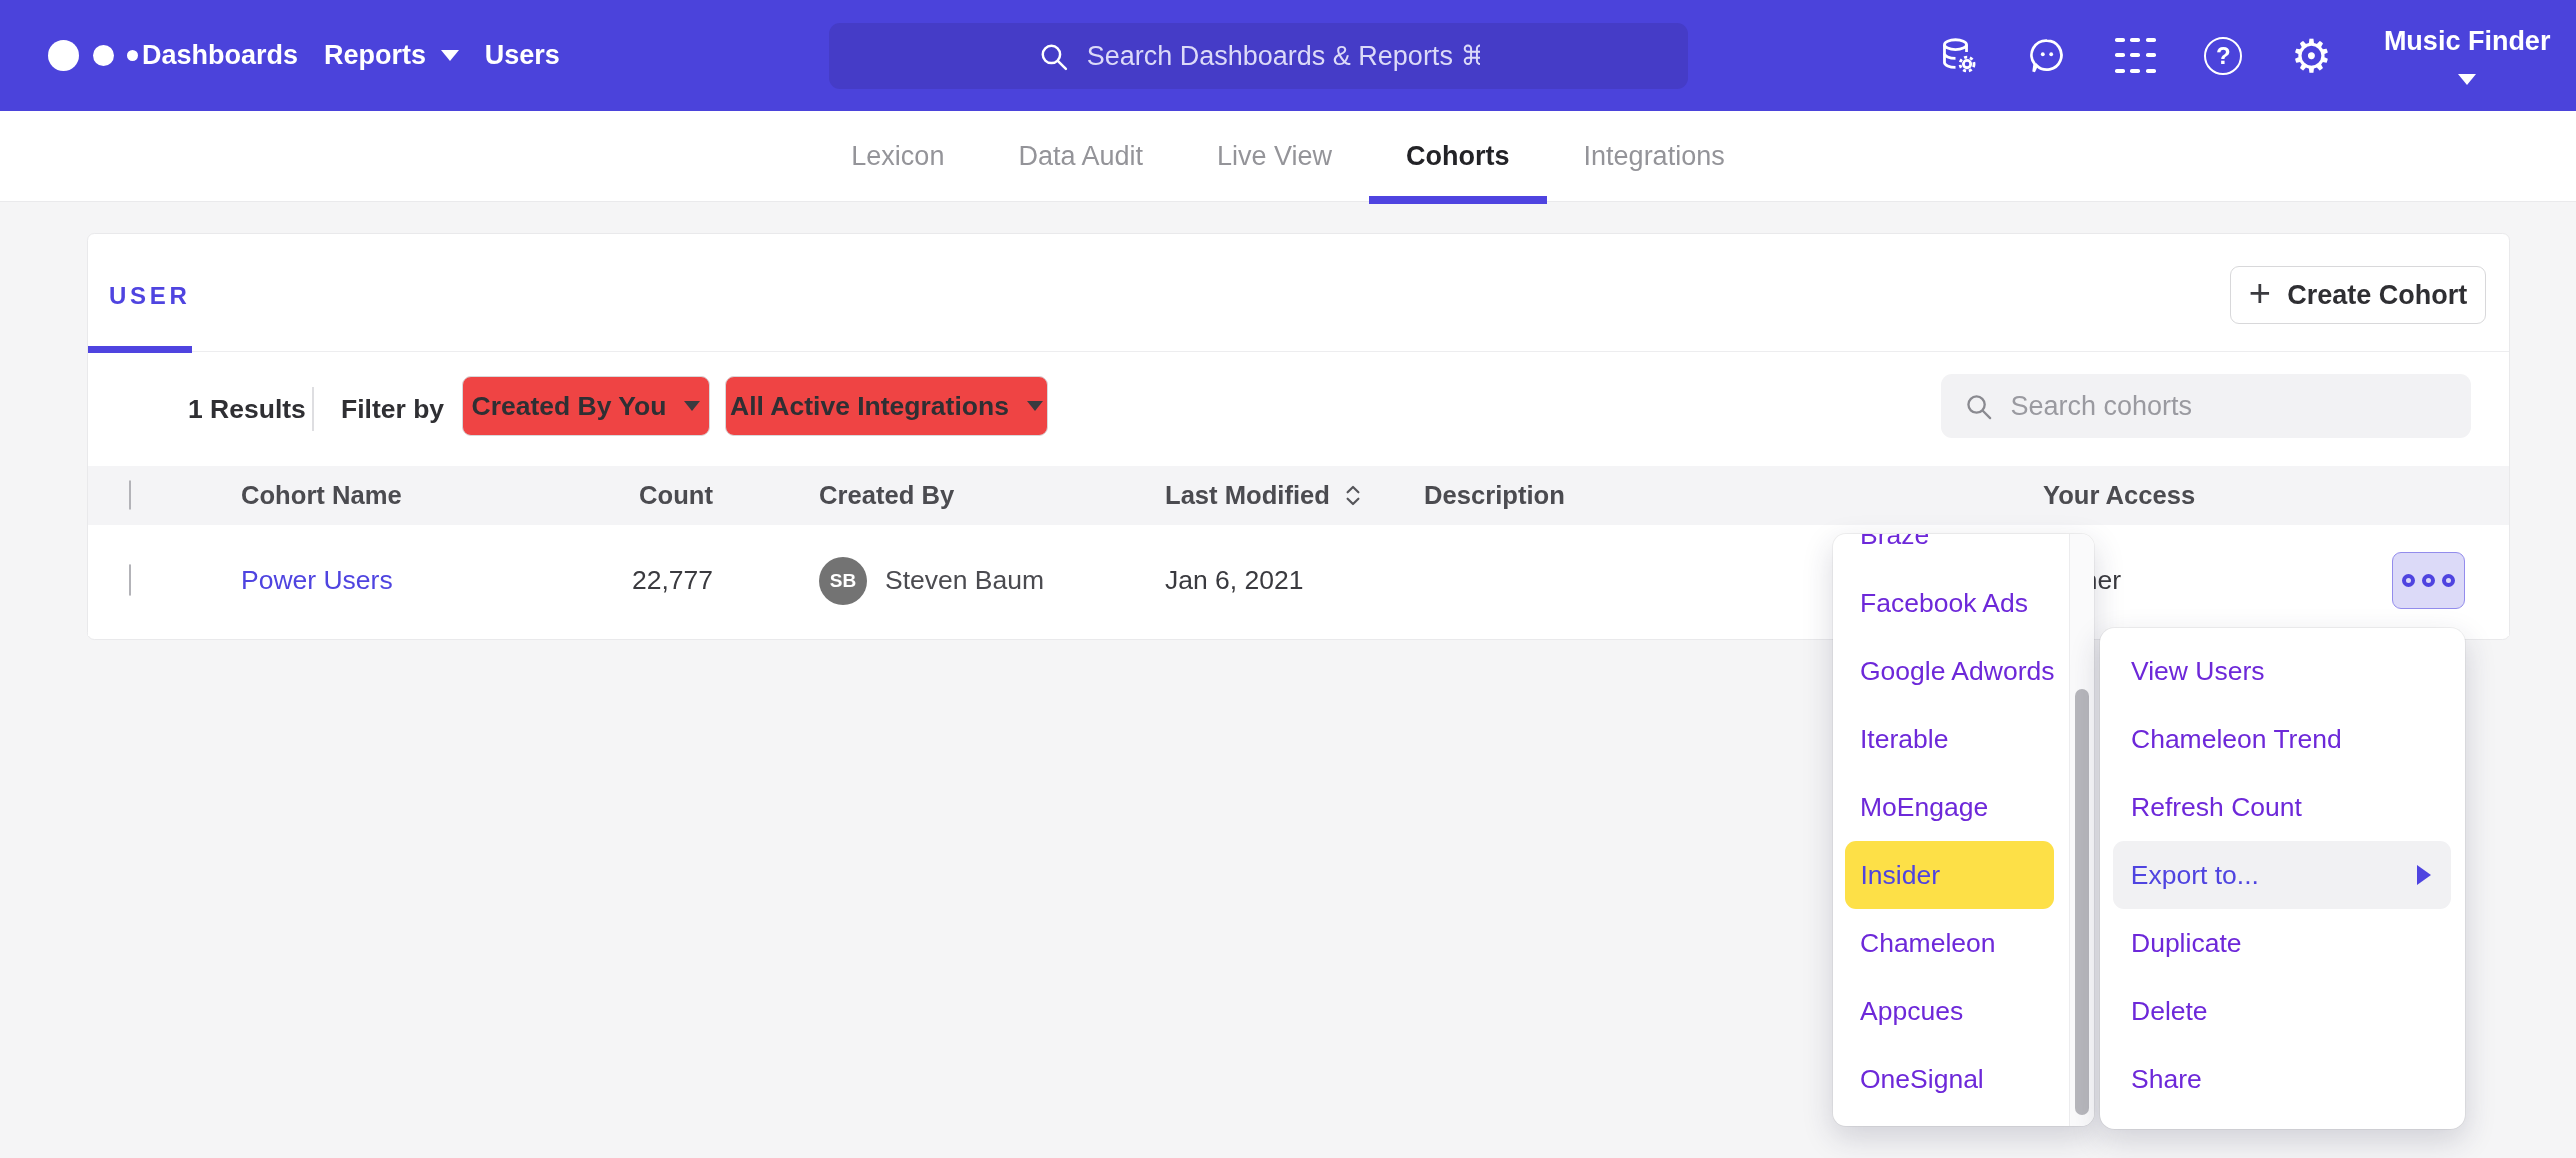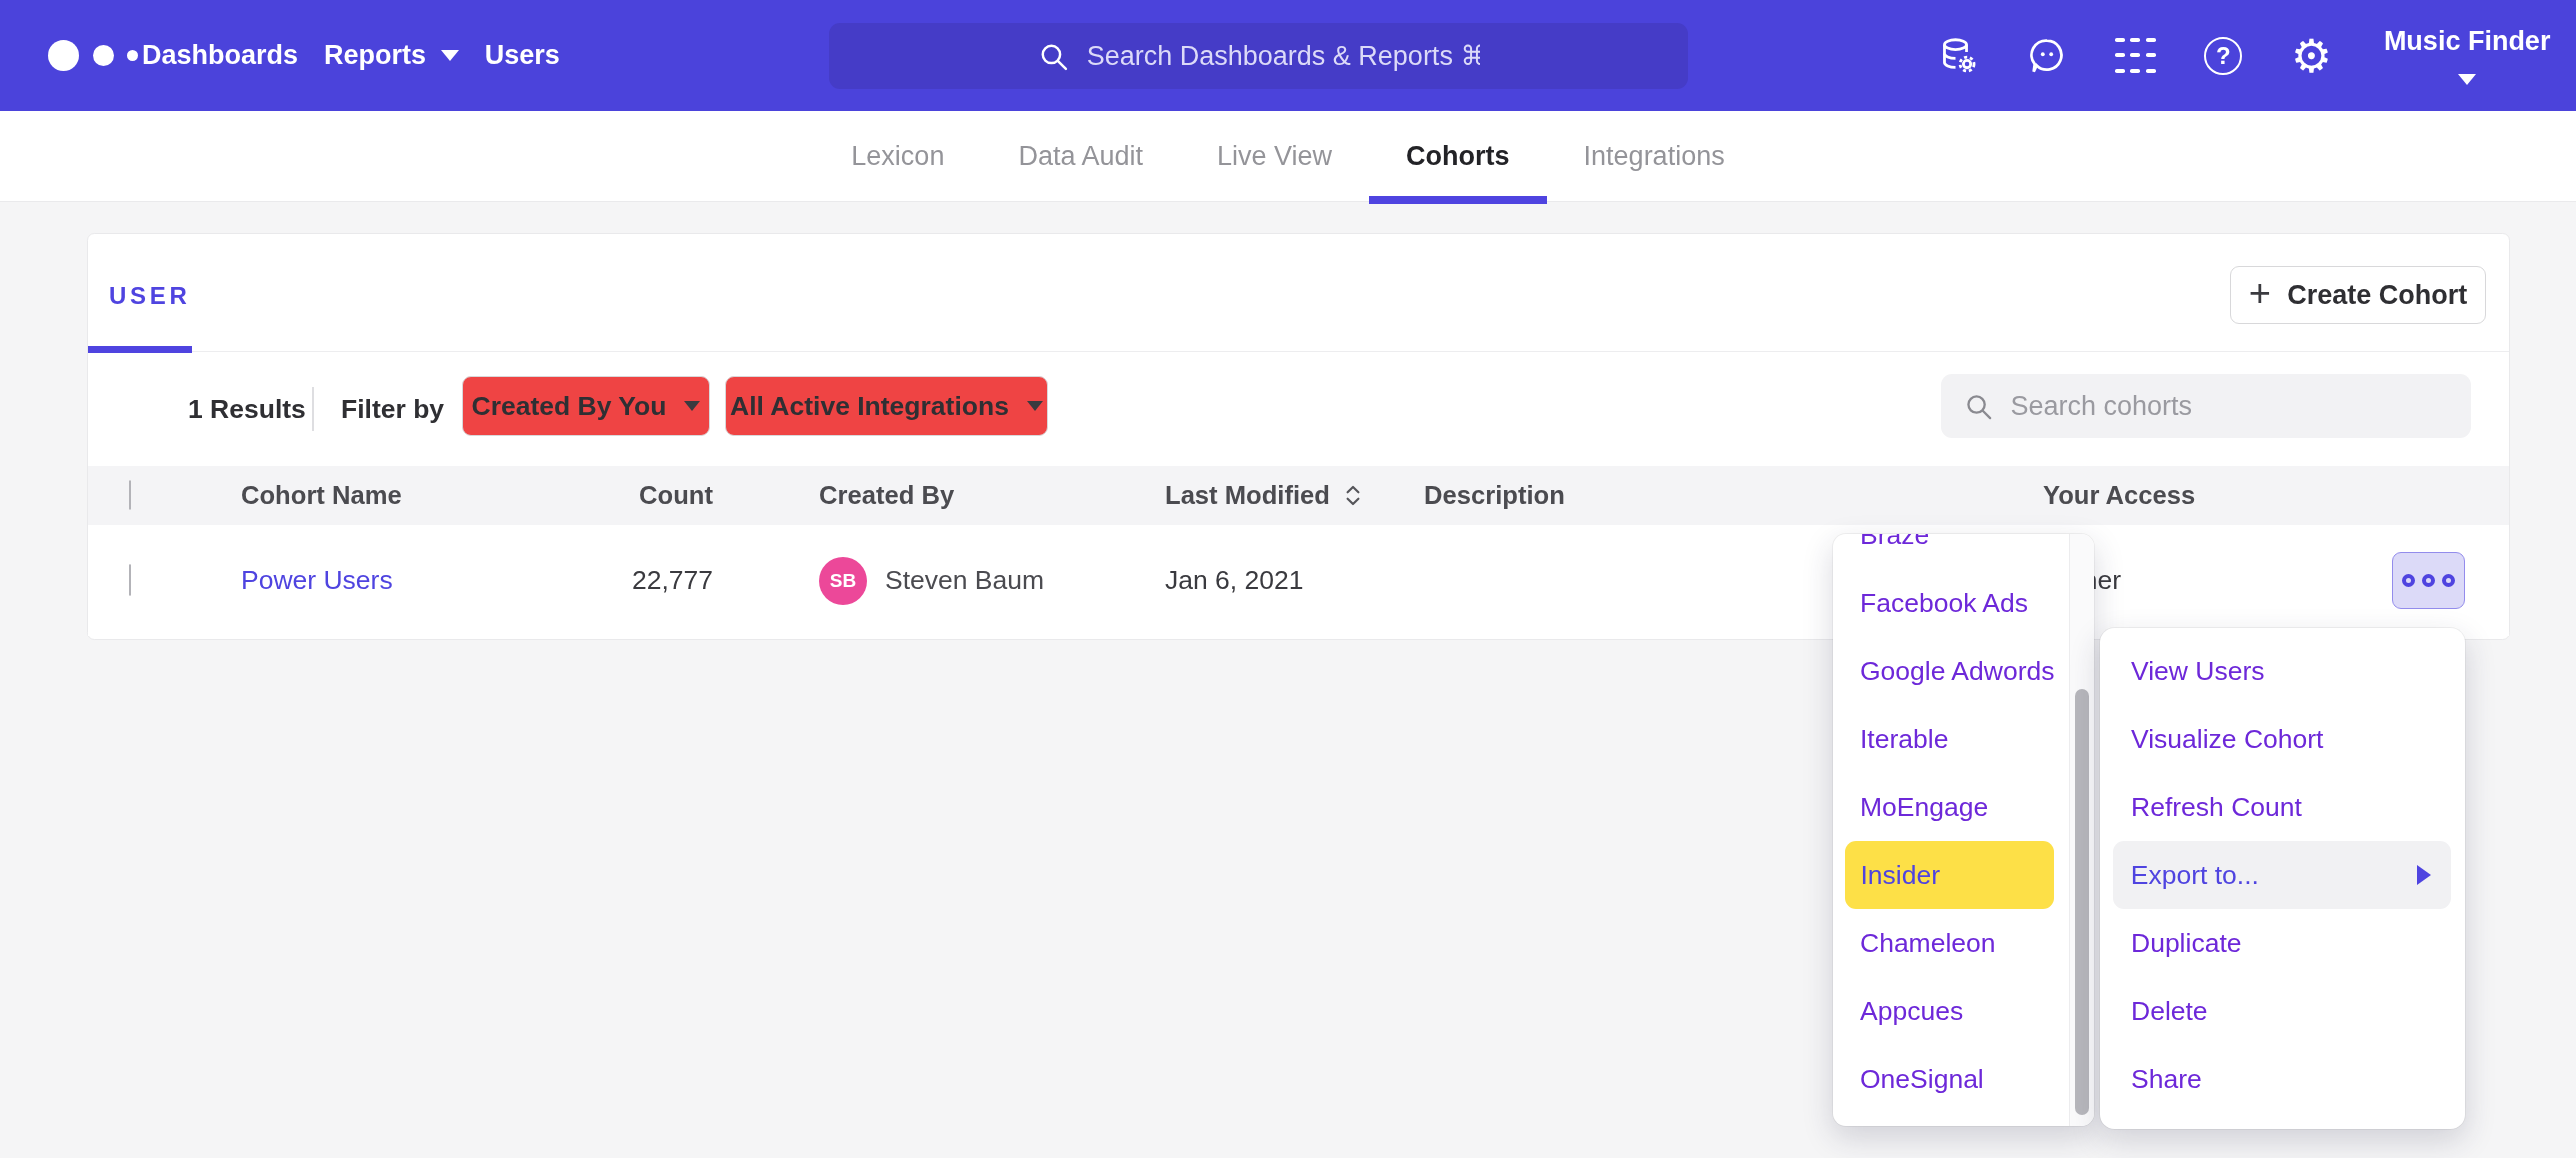--- a/index.html
+++ b/index.html
@@ -56,21 +56,21 @@
 
   .thead, .trow { position:absolute; left:0; width:100%; display:grid; grid-template-columns:153px 331px 210px 383px 259px 619px 349px 1fr; align-items:center; }
   .thead { top:232px; height:59px; background:#F4F4F6; font-size:25.6px; font-weight:600; color:#4B4B50; }
   .trow { top:291px; height:111px; background:#fff; font-size:26.5px; color:#3A3A3F; }
   .cell-check { padding-left:41px; }
   .checkbox { width:33px; height:33px; border:1.8px solid #B3B3B8; border-radius:7.3px; background:#fff; cursor:pointer; }
   .cell-count { text-align:right; padding-right:69px; }
   .cell-created { padding-left:37px; display:flex; align-items:center; gap:18px; }
   .cell-modified { display:flex; align-items:center; gap:12.8px; }
   .cohort-link { color:#4F44E0; cursor:pointer; }
-  .avatar { width:48px; height:48px; border-radius:50%; background:#ec4899; color:#fff; font-size:19px; font-weight:700; display:flex; align-items:center; justify-content:center; }
+  .avatar { width:48px; height:48px; border-radius:50%; background:#737373; color:#fff; font-size:19px; font-weight:700; display:flex; align-items:center; justify-content:center; }
   .created-name { color:#4B4B50; }
   .ellipsis-btn { width:73px; height:57px; background:#DCDAF8; border:1.8px solid #938CEC; border-radius:9px; display:flex; align-items:center; justify-content:center; gap:6.4px; cursor:pointer; }
   .ellipsis-btn i { width:13.7px; height:13.7px; border:4.1px solid #4F44E0; border-radius:50%; }
 
   
   .menu { position:absolute; background:#fff; border-radius:12.8px; box-shadow:0 11px 31px rgba(40,40,70,.18), 0 0 0 0.9px rgba(0,0,0,.05); z-index:50; overflow:hidden; }
   .menu1 { left:1833px; top:534px; width:261px; height:592px; }
   .menu1-list { position:absolute; left:0; top:0; width:237px; height:100%; overflow:hidden; }
   .menu1-list ul { list-style:none; margin-top:-33px; }
   .menu li { height:68px; display:flex; align-items:center; padding-left:27px; font-size:26.5px; color:#6d28d9; cursor:pointer; }
@@ -261,21 +261,21 @@
       </ul>
     </div>
     <div class="scroll-track">
       <div class="scroll-thumb"></div>
     </div>
   </div>
 
   <div class="menu menu2">
     <ul>
       <li>View Users</li>
-      <li>Visualize Cohort</li>
+      <li>Chameleon Trend</li>
       <li>Refresh Count</li>
       <li class="hl">
         <span>Export to...</span>
         <span class="submenu-arrow"></span>
       </li>
       <li>Duplicate</li>
       <li>Delete</li>
       <li>Share</li>
     </ul>
   </div>

